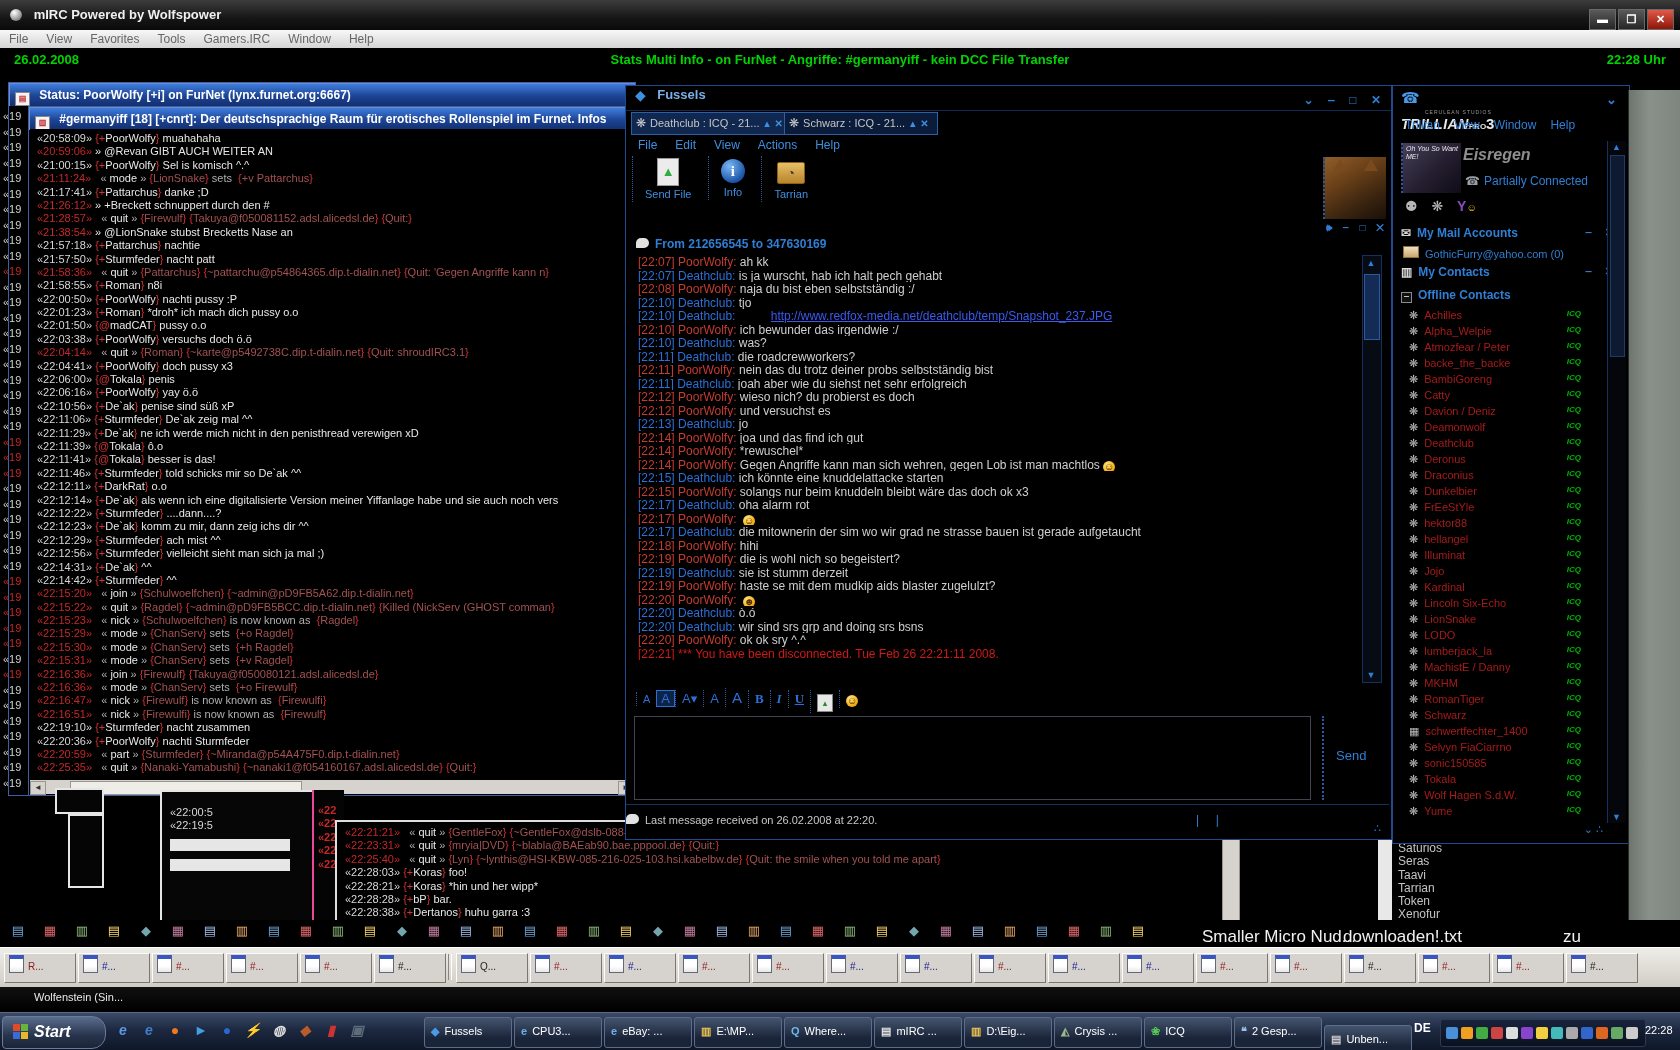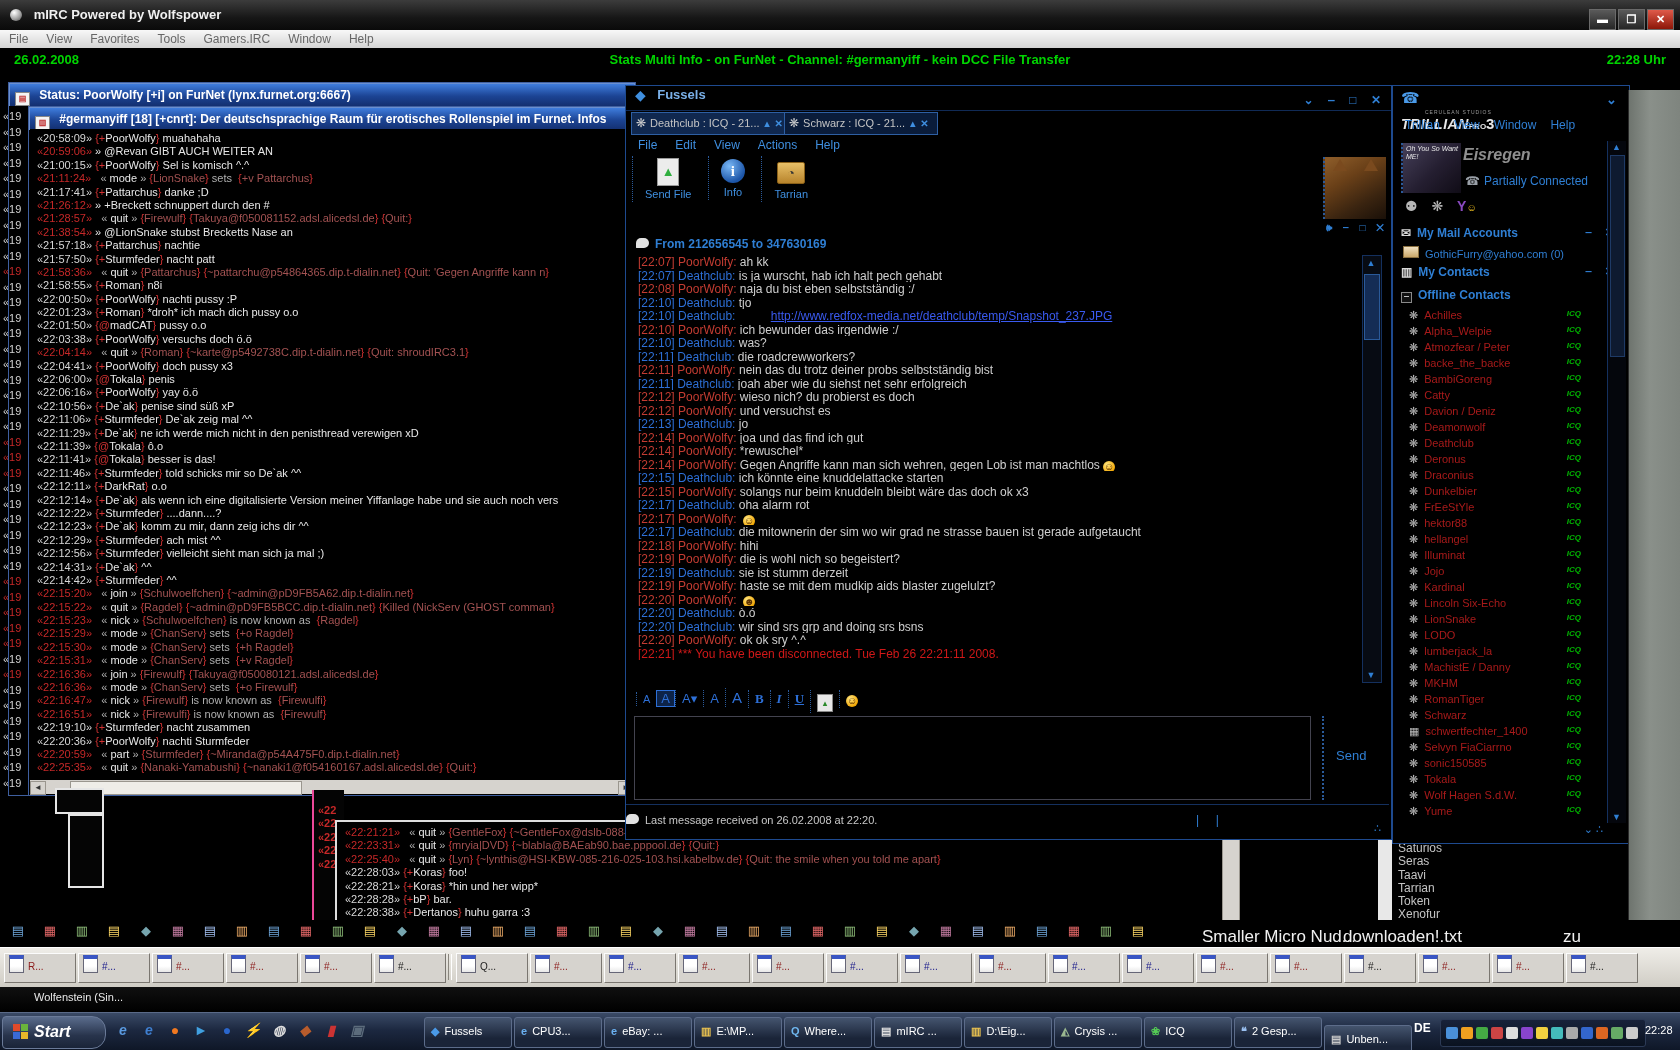--- a/index.html
+++ b/index.html
@@ -192,21 +192,21 @@
   <div class="abs" id="titlebar">
     <span class="appico"></span>
     <span>mIRC Powered by Wolfspower</span>
     <span class="abs" id="titlebtns">
       <span class="winbtn">▬</span><span class="winbtn">❐</span><span class="winbtn close">✕</span>
     </span>
   </div>
 
   <div class="abs" id="infobar">
     <span class="abs" id="infodate">26.02.2008</span>
-    <span class="abs" id="infomid">Stats Multi Info - on FurNet - Channel: #germanyiff - kein DCC File Transfer</span>
+    <span class="abs" id="infomid">Stats Multi Info - on FurNet - Angriffe: #germanyiff - kein DCC File Transfer</span>
     <span class="abs" id="infotime">22:28 Uhr</span>
   </div>
 
   <div class="abs" id="mdi">
 
     <div class="abs" id="leftcol">
         <div>«19</div>
         <div>«19</div>
         <div>«19</div>
         <div>«19</div>
@@ -316,20 +316,26 @@
         </div>
       <div class="hscroll">
         <span class="arr" style="left:0;">◄</span>
         <span class="thumb"></span>
         <span class="arr" style="right:0;">►</span>
       </div>
     </div>
 
     <div class="abs fragbox" style="left:55px;top:716px;width:45px;height:22px;"></div>
     <div class="abs fragbox" style="left:68px;top:742px;width:32px;height:70px;"></div>
+    <div class="abs" id="fragb" style="left:160px;top:718px;width:148px;height:130px;background:#060606;border-left:2px solid #e6e6e6;border-top:2px solid #e6e6e6;padding:14px 0 0 8px;">
+      <div class="lbl">«22:00:5</div>
+      <div class="lbl">«22:19:5</div>
+      <div style="width:120px;height:12px;background:#e6e6e6;margin-top:6px;"></div>
+      <div style="width:120px;height:12px;background:#e6e6e6;margin-top:8px;"></div>
+    </div>
     <div class="abs" id="fragc" style="left:312px;top:718px;width:26px;height:130px;background:#040404;border-left:2px solid #ec4899;padding:14px 0 0 4px;">
         <div>«22</div>
         <div>«22</div>
         <div>«22</div>
         <div>«22</div>
         <div>«22</div>
       </div>
 
     <div class="abs" id="bottomwin">
       <div id="bottomlines">

